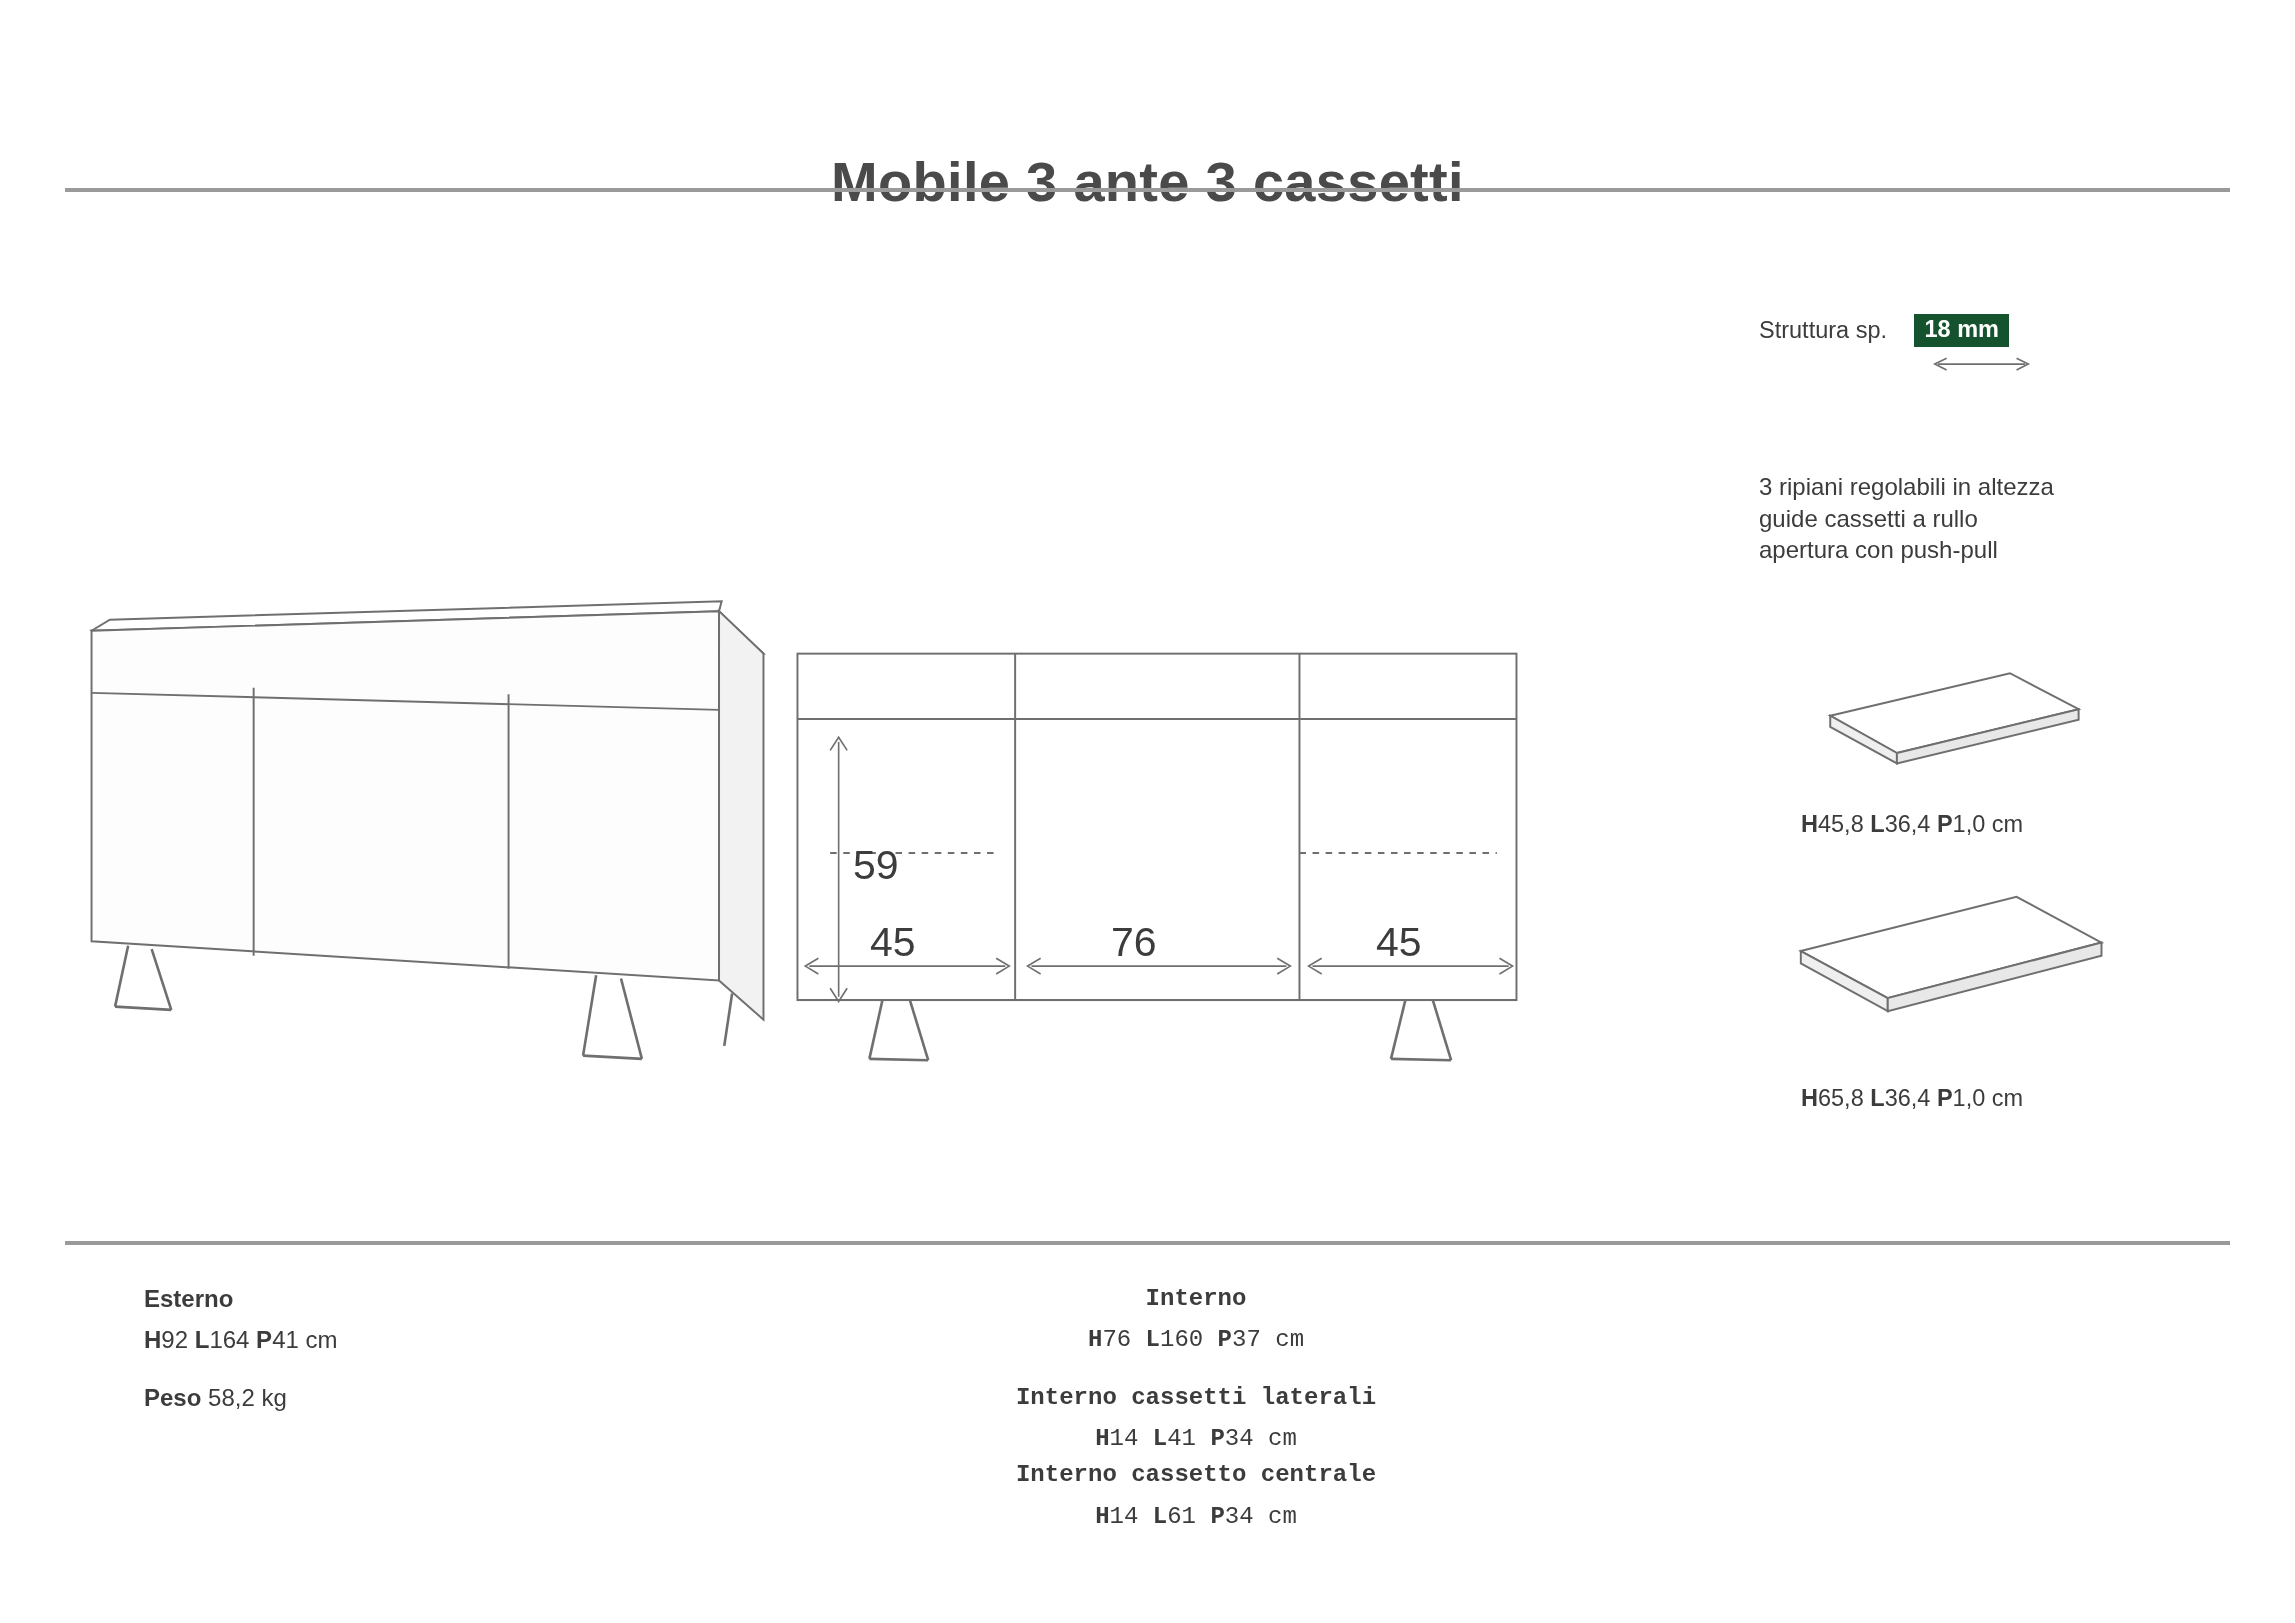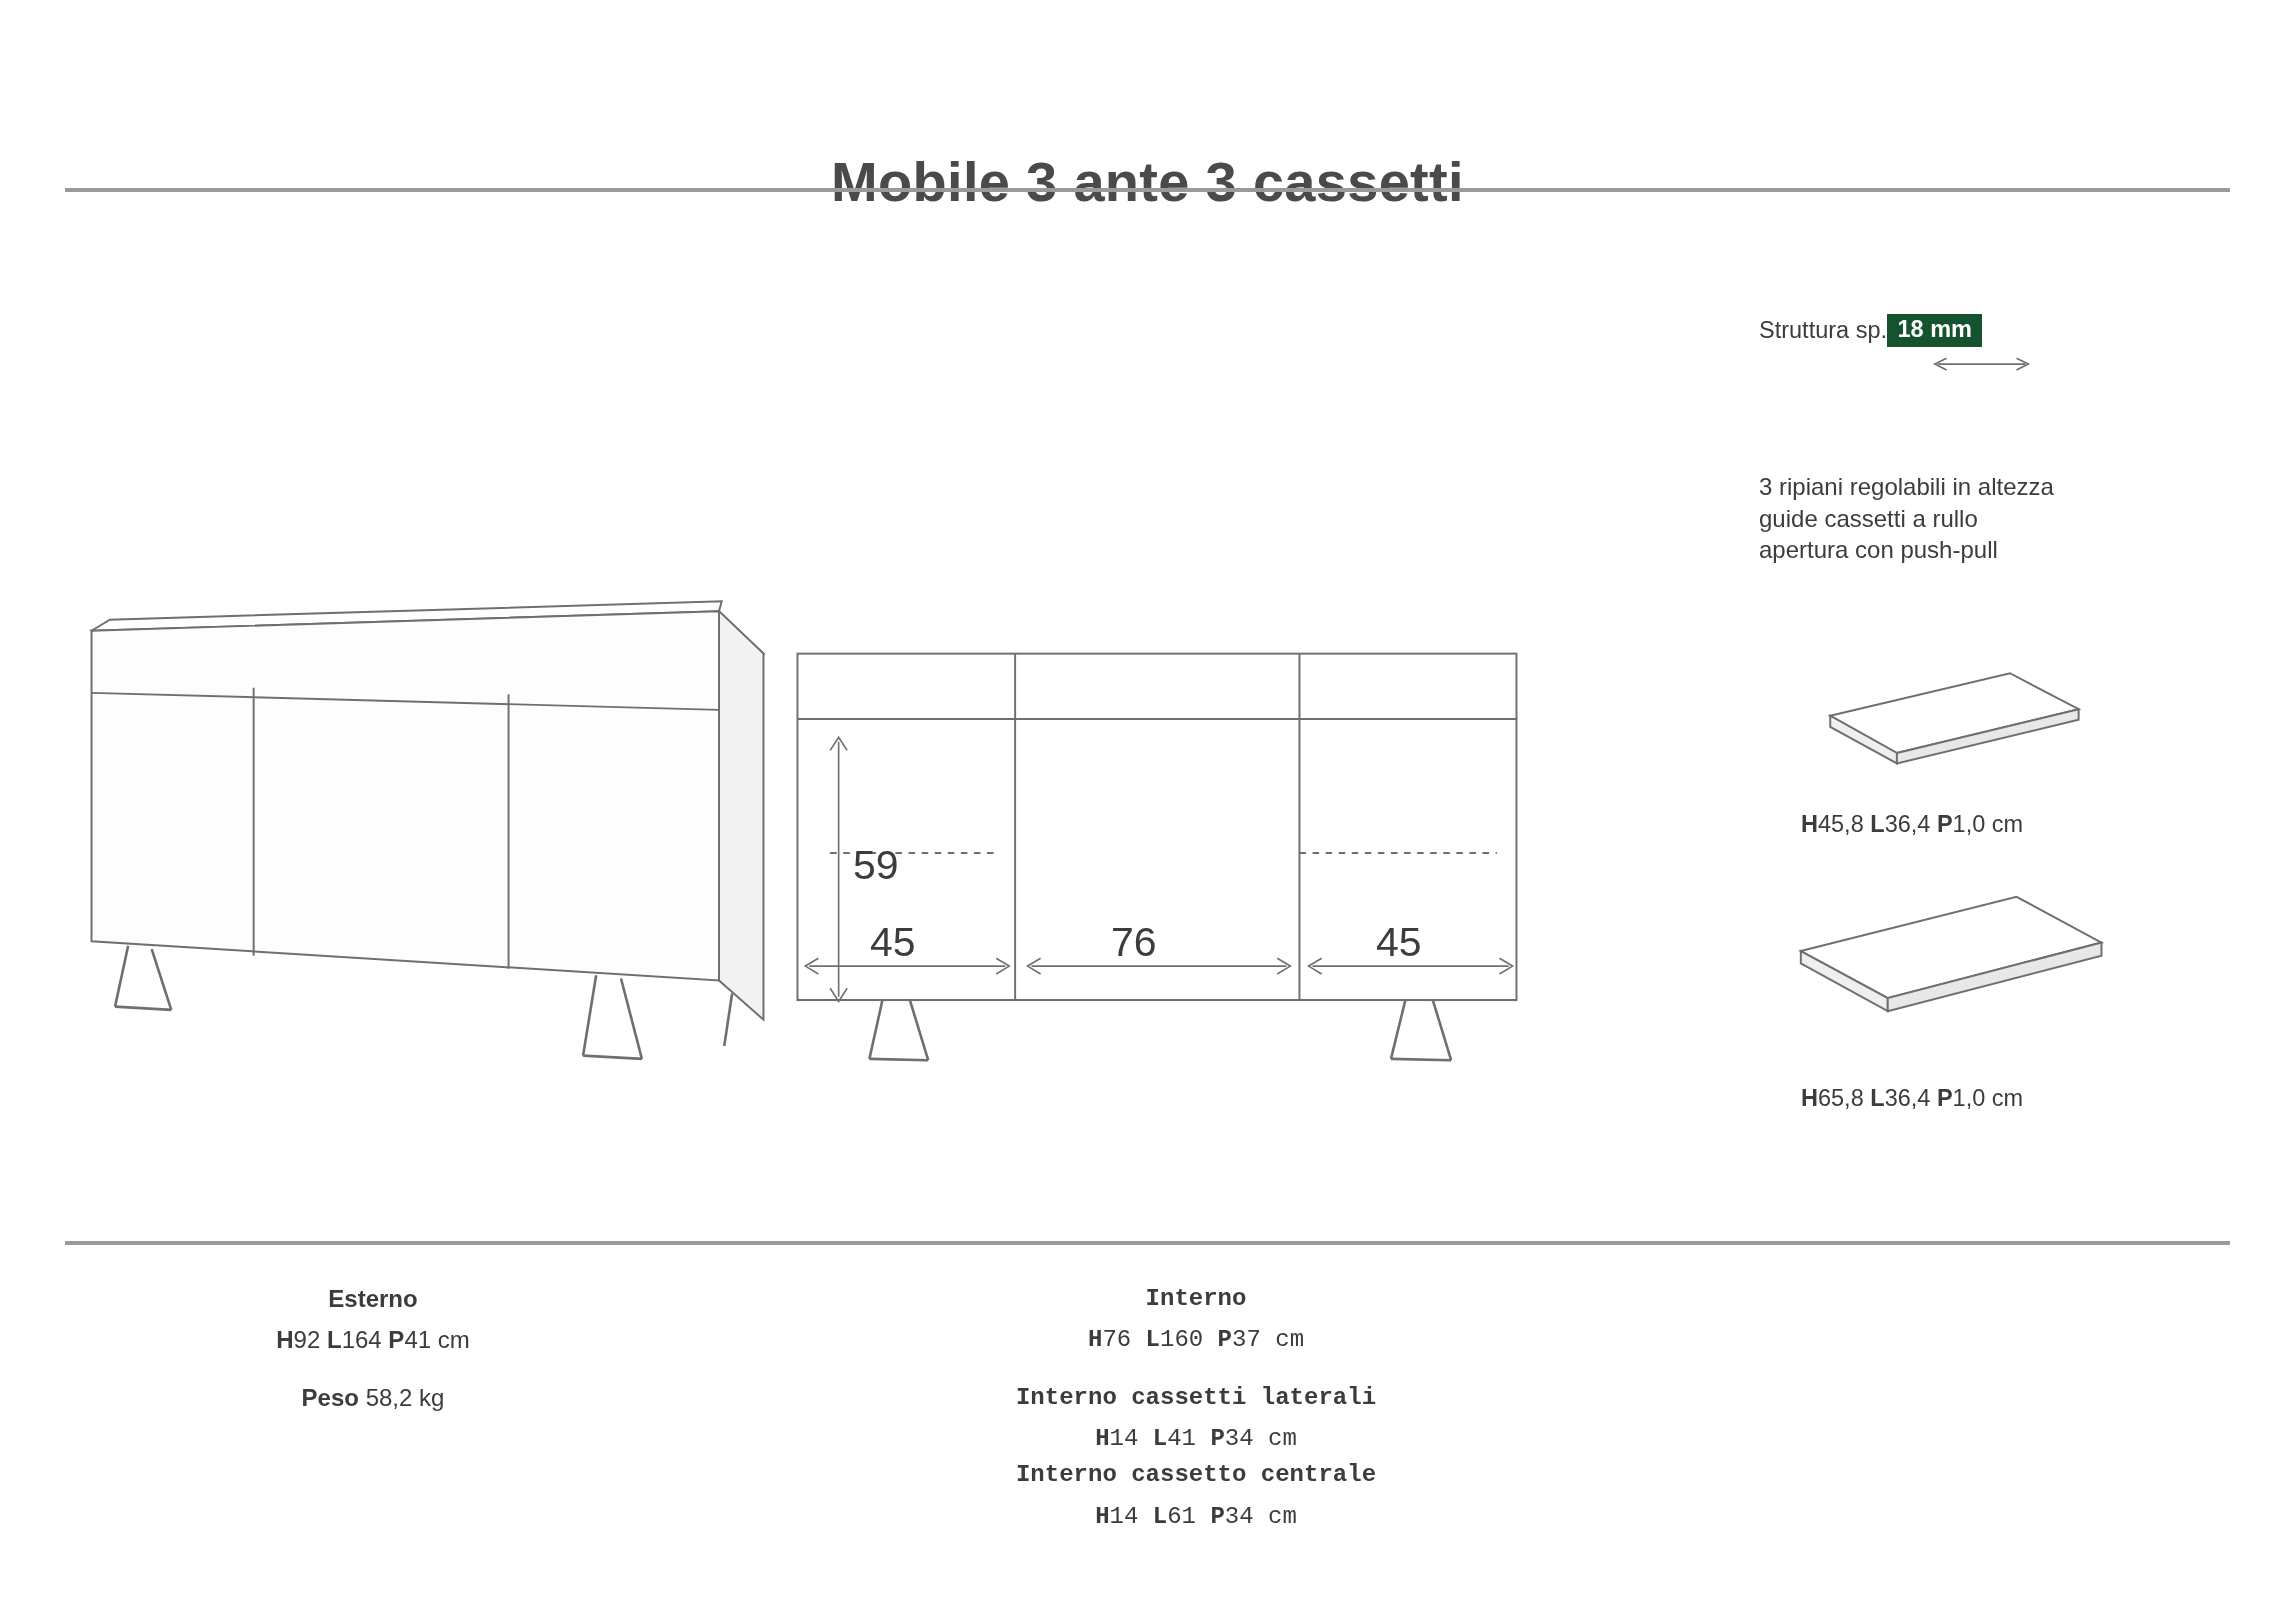--- a/index.html
+++ b/index.html
@@ -32,21 +32,21 @@
   .rule-bottom {
     position:absolute;
     left:65px; top:1241px; width:2165px; height:3.9px;
     background:#9a9a9a;
   }
 
   
   .struct-row {
     position:absolute;
     left:1759px; top:314px;
-    display:flex; align-items:center; gap:0;
+    display:flex; align-items:center; gap:27px;
   }
   .struct-label { font-size:23.5px; color:#3c3c3c; }
   .struct-badge {
     background:#14532d; color:#ffffff;
     font-size:23.5px; font-weight:bold;
     padding:3.9px 10.5px 5.2px 10.5px;
     line-height:1;
   }
 
   .notes {
@@ -61,21 +61,20 @@
     font-size:23.5px; color:#3c3c3c;margin-left:10px;
   }
   .shelf-cap b { font-weight:bold; }
   .shelf1-cap { left:1791px; top:811px; }
   .shelf2-cap { left:1791px; top:1085px; }
 
   
   .spec-left {
     position:absolute;
     left:144px; top:1281px; width:458px;
-    text-align:center;
     font-size:24px; line-height:1.5;
   }
   .spec-mid {
     position:absolute;
     left:915px; top:1281px; width:562px;
     text-align:center;
     font-size:24px; line-height:1.5;font-family:Liberation Mono, monospace;
   }
   .spec-h { font-weight:bold; display:block; margin-bottom:5.2px; }
   .spec-gap { display:block; height:22px; }

